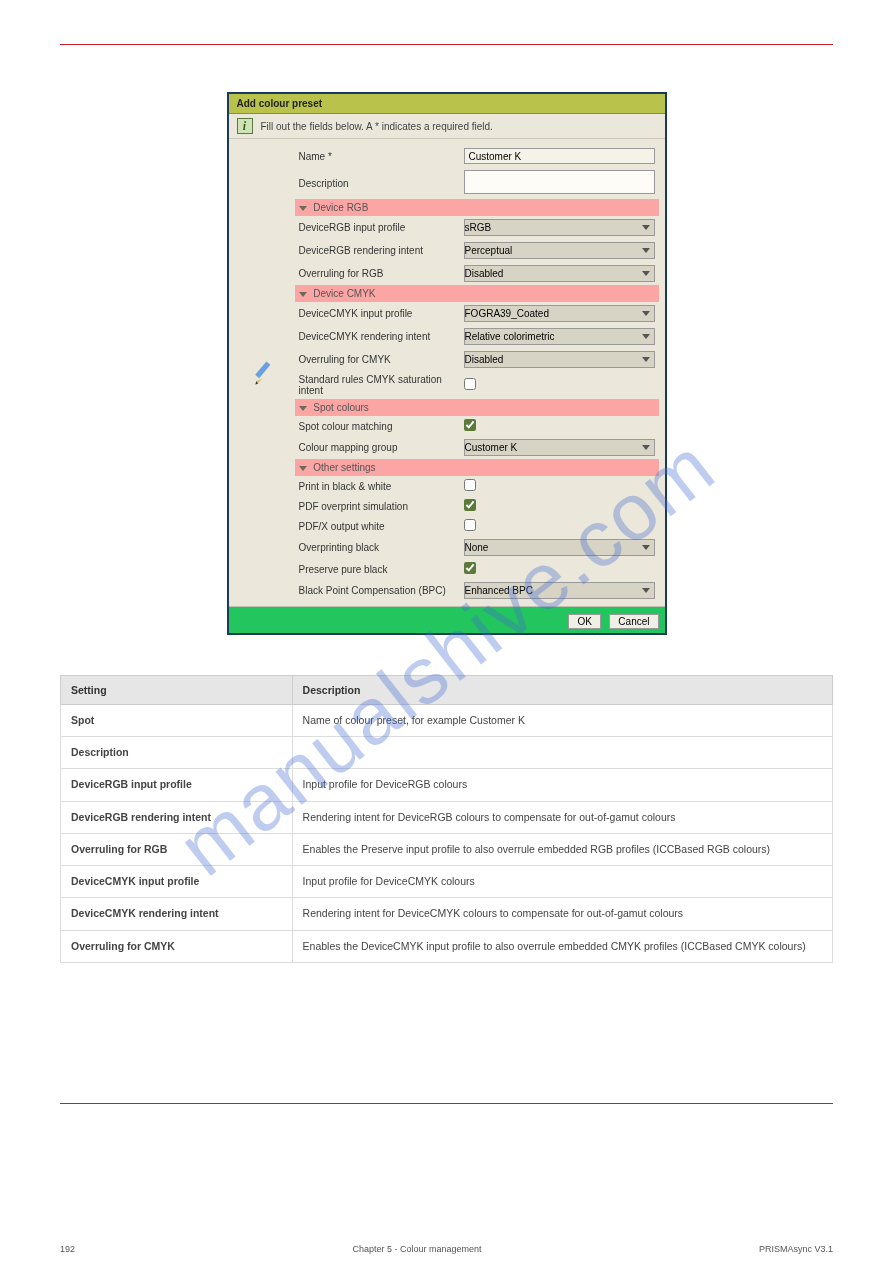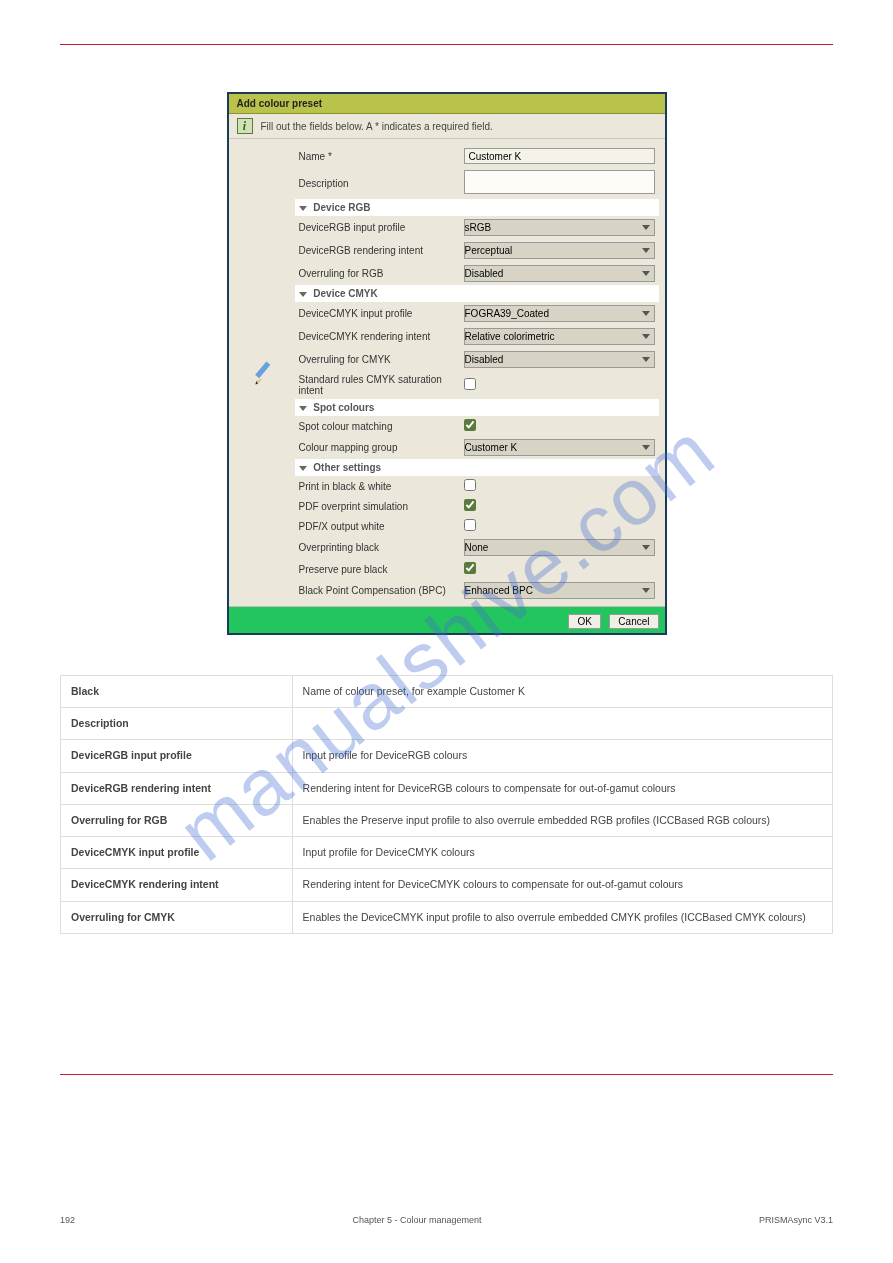--- a/index.html
+++ b/index.html
@@ -76,22 +76,22 @@
   .col-icon { width: 60px; }
   .col-label { width: 165px; color: #333; }
   .col-field { }
   .pencil-cell { vertical-align: top; padding-top: 6px; }
   .pencil {
     width: 28px; height: 28px;
     display: block;
     margin: 0 auto;
   }
   .section-head {
-    background: #ffffff;
-    font-weight: bold;
+    background: #fca5a5;
+    font-weight: normal;
     color: #555;
     font-size: 10px;
     padding: 3px 6px;
   }
   .section-head .tri {
     display:inline-block;
     width:0;height:0;
     border-left:4px solid transparent;
     border-right:4px solid transparent;
     border-top:5px solid #6a6a5a;
@@ -366,22 +366,26 @@
         </table>
     </div>
     <div class="dlg-footer">
       <button class="btn">OK</button>
       <button class="btn">Cancel</button>
     </div>
   </div>
 
   <table class="desc-table">
     <tbody>
-    <tr>
-          <td class="setting">Black</td>
+        <tr>
+      <th>Setting</th>
+      <th>Description</th>
+    </tr>
+    <tr>
+          <td class="setting">Spot</td>
           <td>Name of colour preset, for example Customer K</td>
         </tr>
     <tr>
           <td class="setting">Description</td>
           <td></td>
         </tr>
     <tr>
           <td class="setting">DeviceRGB input profile</td>
           <td>Input profile for DeviceRGB colours</td>
         </tr>

